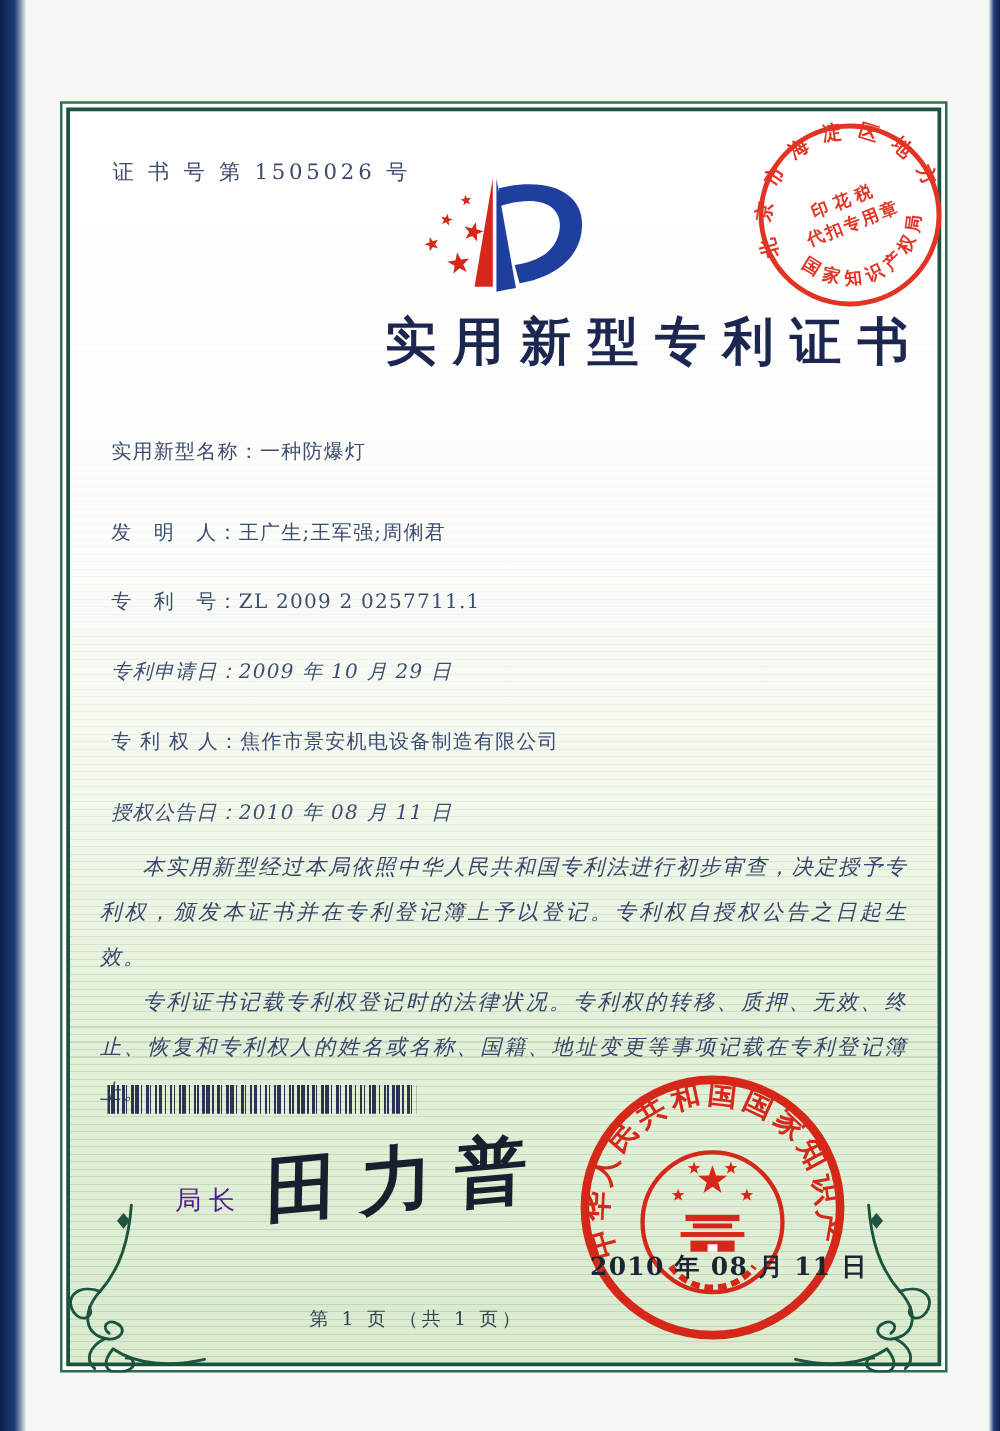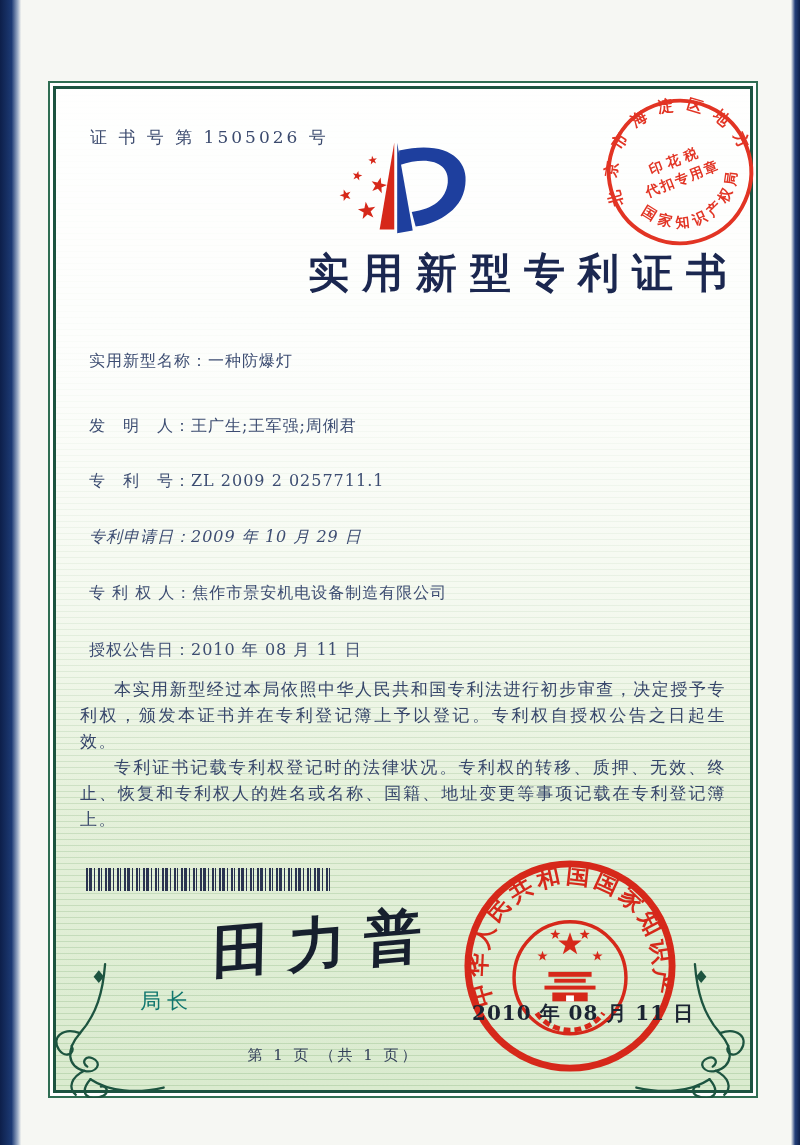--- a/index.html
+++ b/index.html
@@ -32,36 +32,36 @@
   .cert-no{
     position:absolute;left:90px;top:126px;font-size:17px;letter-spacing:3px;
     color:#3b4a6e;
   }
   .logo{position:absolute;left:330px;top:138px;width:146px;height:104px;}
   .title{
     position:absolute;left:0;top:246px;width:740px;text-align:right;
     font-size:41px;font-weight:bold;letter-spacing:13px;color:#1b2750;
   }
   .field{position:absolute;left:89px;font-size:16px;color:#3d4d72;letter-spacing:1px;white-space:nowrap;}
-  .f0{top:351px;} .f1{top:416px;} .f2{top:471px;} .f3{top:527px;font-style:italic;} .f4{top:583px;} .f5{top:640px;}
+  .f0{top:351px;} .f1{top:416px;} .f2{top:471px;} .f3{top:527px;font-style:italic;} .f4{top:583px;} .f5{top:640px;font-style:italic;}
   .paras{
     position:absolute;left:80px;top:676px;width:646px;
-    font-size:17px;line-height:26px;color:#36466a;letter-spacing:1.5px;text-align:justify;
+    font-size:17px;line-height:36px;color:#36466a;letter-spacing:1.5px;text-align:justify;font-style:italic;
   }
   .paras p{margin:0;text-indent:2em;}
   .barcode{
     position:absolute;left:86px;top:868px;width:247px;height:23px;
     background:repeating-linear-gradient(90deg,
       #2a3350 0 2px,transparent 2px 3px,
       #2a3350 3px 6px,transparent 6px 8px,
       #2a3350 8px 9px,transparent 9px 12px,
       #2a3350 12px 14px,transparent 14px 15px,
       #2a3350 15px 16px,transparent 16px 19px);
   }
-  .sig-label{position:absolute;left:140px;top:946px;font-size:21px;color:#0f766e;letter-spacing:6px;margin-top:41px;}
+  .sig-label{position:absolute;left:140px;top:946px;font-size:21px;color:#4c1d95;letter-spacing:6px;}
   .sig-name{
     position:absolute;left:212px;top:905px;font-size:58px;font-weight:bold;color:#17202e;
     letter-spacing:18px;transform:rotate(-5deg) skewX(-6deg);white-space:nowrap;
   }
   .seal{position:absolute;left:462px;top:858px;width:216px;height:216px;}
   .seal-date{
     position:absolute;left:472px;top:1000px;width:220px;font-size:20px;font-weight:bold;
     color:#1b2433;letter-spacing:1px;white-space:nowrap;
   }
   .footer{

